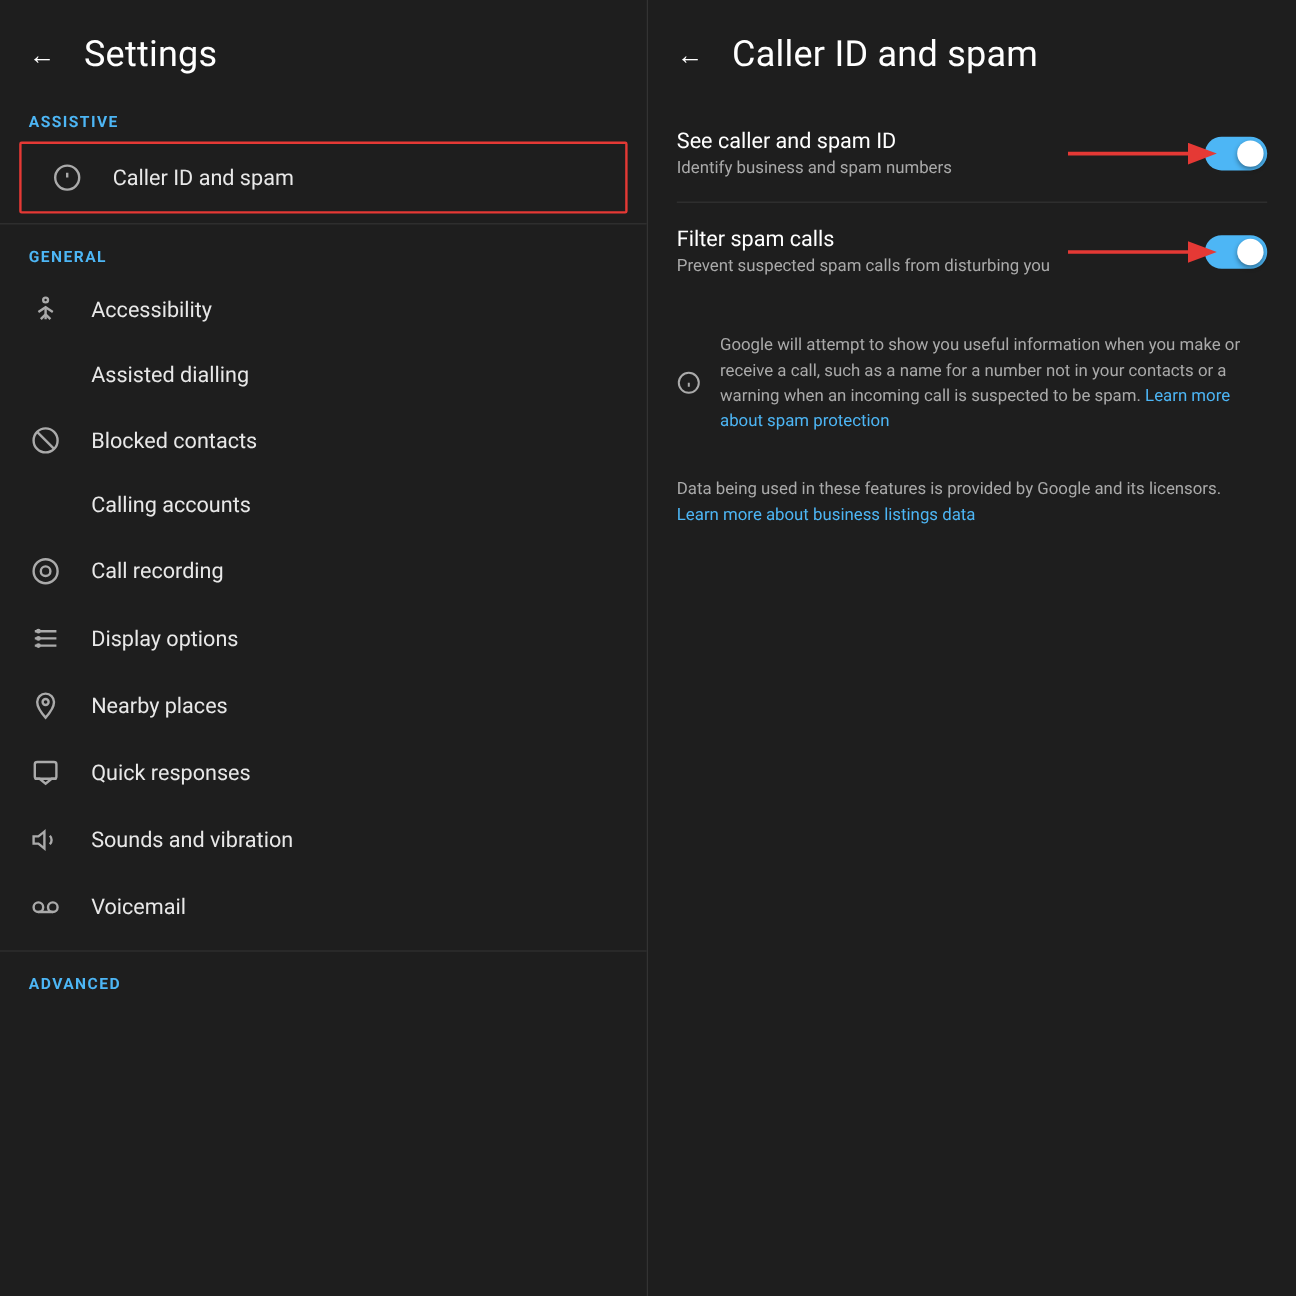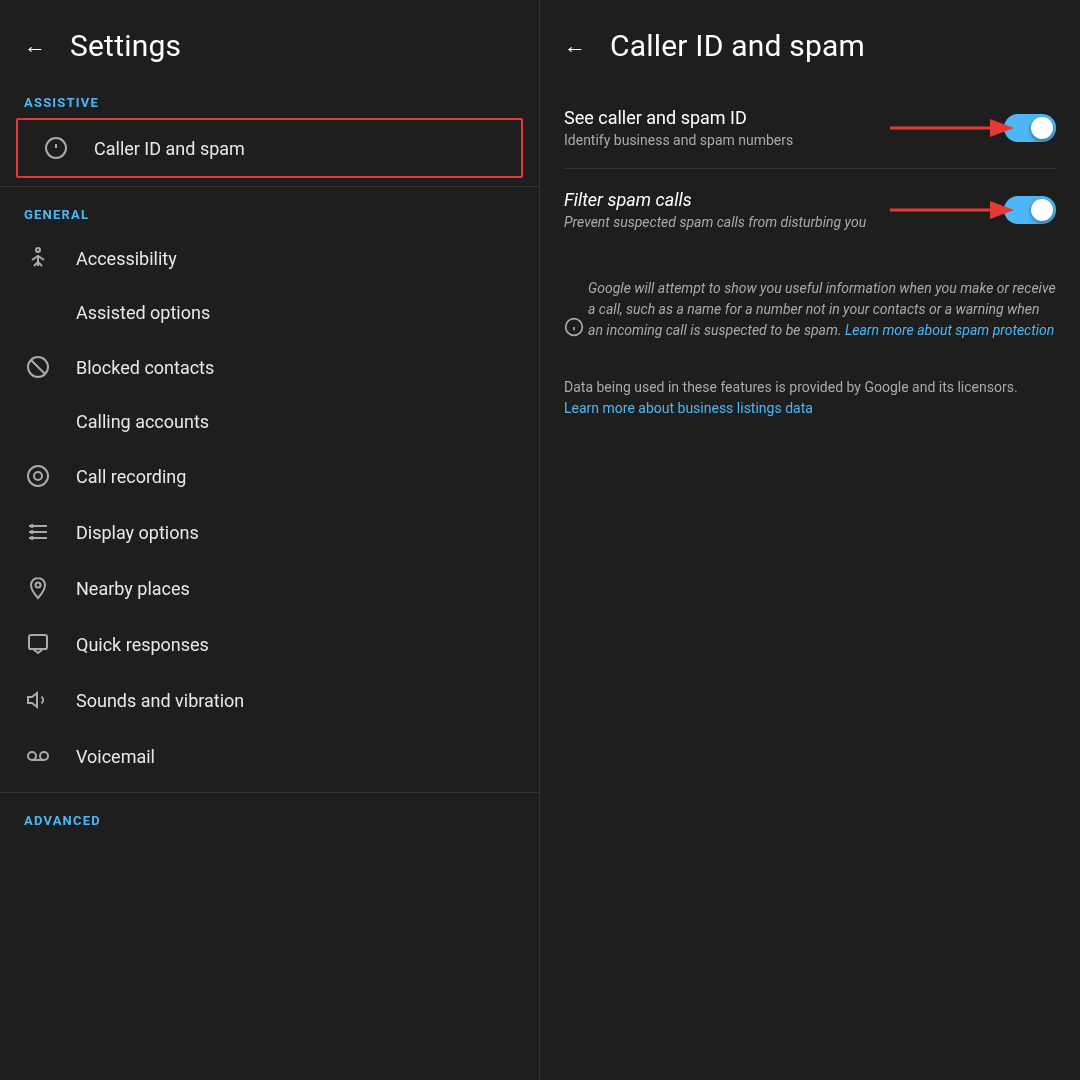--- a/index.html
+++ b/index.html
@@ -156,25 +156,24 @@
       height: 22px;
       background: white;
       border-radius: 50%;
       top: 3px;
       right: 3px;
       box-shadow: 0 2px 4px rgba(0,0,0,0.4);
     }
 
     .info-block {
       display: flex;
-      align-items: flex-end;
+      align-items: center;
       padding: 16px 24px;
-      gap: 4px;
+      gap: 16px;
       margin-top: 8px;
-      font-style: italic;
     }
 
     .info-icon {
       color: #aaaaaa;
       font-size: 18px;
       margin-top: 2px;
       flex-shrink: 0;
     }
 
     .info-text {
@@ -240,21 +239,21 @@
         <line x1="12" y1="10" x2="12" y2="20"></line>
         <polyline points="6,14 12,10 18,14"></polyline>
         <line x1="8" y1="20" x2="12" y2="16"></line>
         <line x1="16" y1="20" x2="12" y2="16"></line>
       </svg>
     </div>
     <span class="menu-text">Accessibility</span>
   </div>
 
   <div class="menu-item no-icon">
-    <span class="menu-text">Assisted options</span>
+    <span class="menu-text">Assisted dialling</span>
   </div>
 
   <div class="menu-item">
     <div class="menu-icon">
       <svg width="24" height="24" viewBox="0 0 24 24" fill="none" stroke="#aaaaaa" stroke-width="2">
         <circle cx="12" cy="12" r="10"></circle>
         <line x1="4.93" y1="4.93" x2="19.07" y2="19.07"></line>
       </svg>
     </div>
     <span class="menu-text">Blocked contacts</span>
@@ -355,21 +354,21 @@
           <marker id="arrowhead1" markerWidth="8" markerHeight="8" refX="6" refY="3" orient="auto">
             <polygon points="0 0, 8 3, 0 6" fill="#e53935"></polygon>
           </marker>
         </defs>
         <line x1="0" y1="14" x2="118" y2="14" stroke="#e53935" stroke-width="3" marker-end="url(#arrowhead1)"></line>
       </svg>
     </div>
 
     <div class="divider" style="margin: 4px 24px;"></div>
 
-    <div class="toggle-row-wrapper" style="position:relative;font-style:italic;">
+    <div class="toggle-row-wrapper" style="position:relative;">
       <div class="toggle-row">
         <div class="toggle-text">
           <div class="toggle-title">Filter spam calls</div>
           <div class="toggle-subtitle">Prevent suspected spam calls from disturbing you</div>
         </div>
         <div class="toggle-switch"></div>
       </div>
 
       <svg style="position:absolute; right:60px; top:50%; transform:translateY(-50%); pointer-events:none;" width="130" height="28" viewBox="0 0 130 28">
         <defs>

